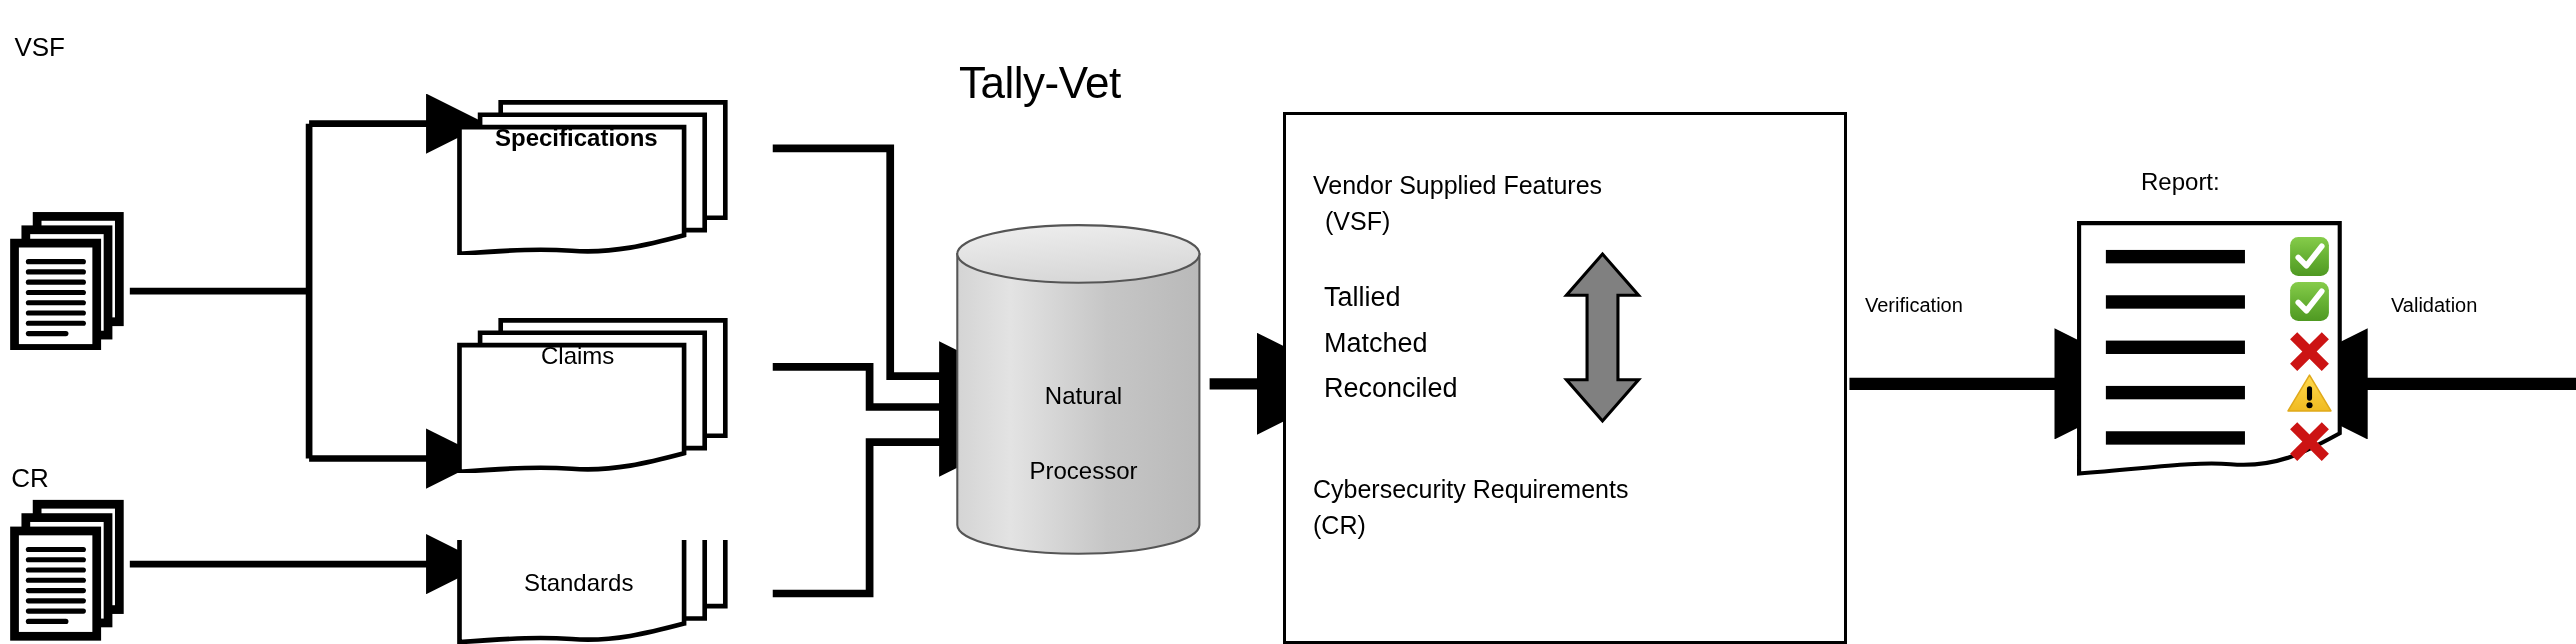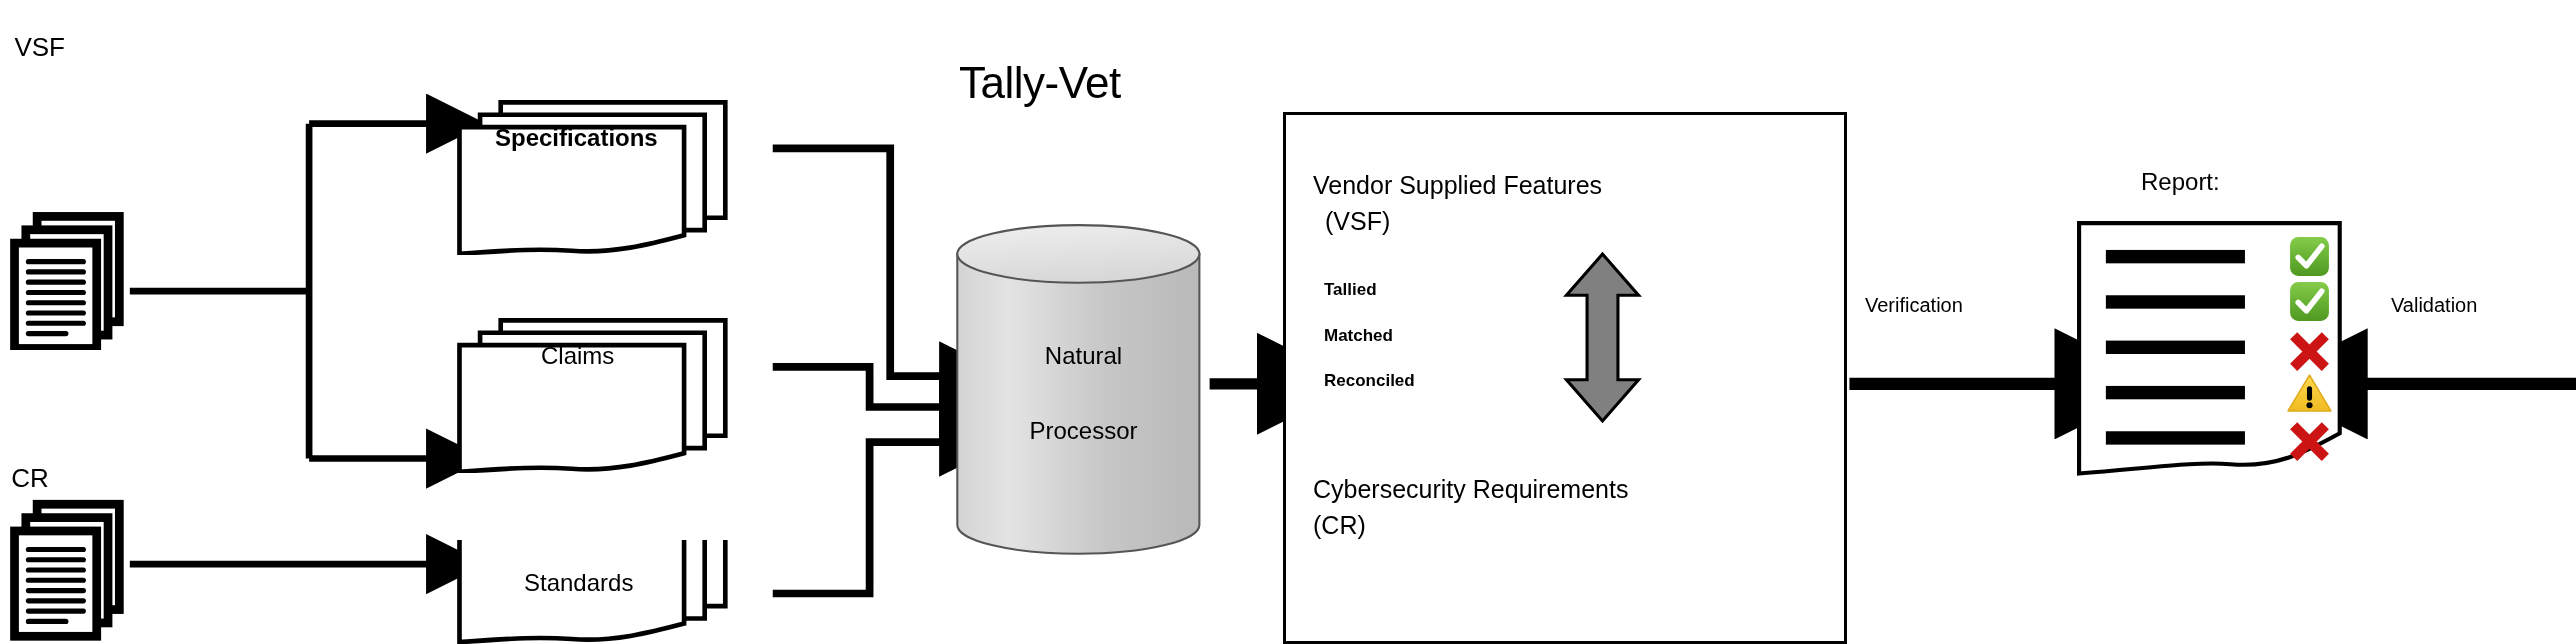--- a/index.html
+++ b/index.html
@@ -5,23 +5,23 @@
   html,body{margin:0;padding:0;background:#fff;}
   body{width:3091px;height:644px;overflow:hidden;
        font-family:"Liberation Sans",sans-serif;color:#000;}
   #stage{position:relative;width:3091px;height:644px;background:#fff;}
   .abs{position:absolute;}
   svg{display:block;}
   .lbl{position:absolute;white-space:nowrap;line-height:1;}
   .bigtitle{font-weight:normal;font-size:44px;letter-spacing:-0.5px;}
   .stacklabel{font-size:24px;}
   .srclabel{font-size:26px;}
-  .cyltext{font-size:24px;text-align:center;line-height:1.55;}
+  .cyltext{font-size:24px;text-align:center;line-height:1.55;margin-top:40px;}
   .boxhead{font-size:25px;line-height:1.35;}
-  .boxbold{font-size:17px;font-weight:bold;line-height:1.45;}
+  .boxbold{font-size:27px;font-weight:normal;line-height:1.45;}
   .flowlbl{font-size:20px;}
   .reportlbl{font-size:24px;}
 </style>
 </head>
 <body>
 
 <div id="stage">
 
   <svg class="abs" style="left:0;top:0;" width="3091" height="644" viewBox="0 0 6000 1250">
     <defs>

